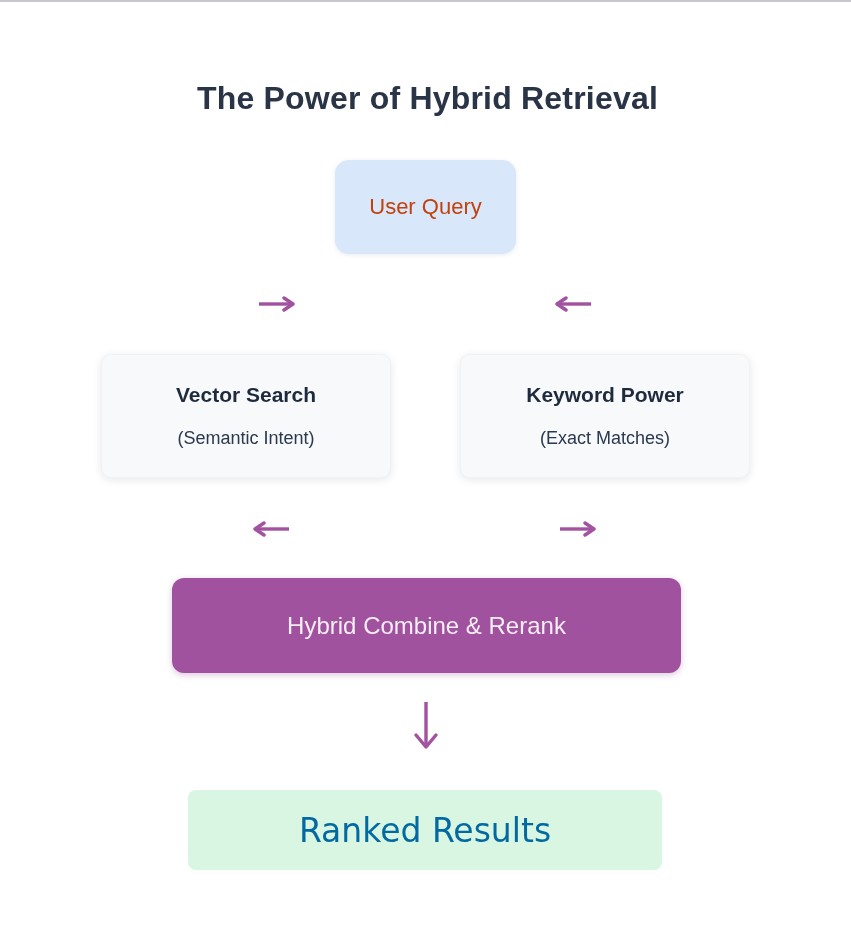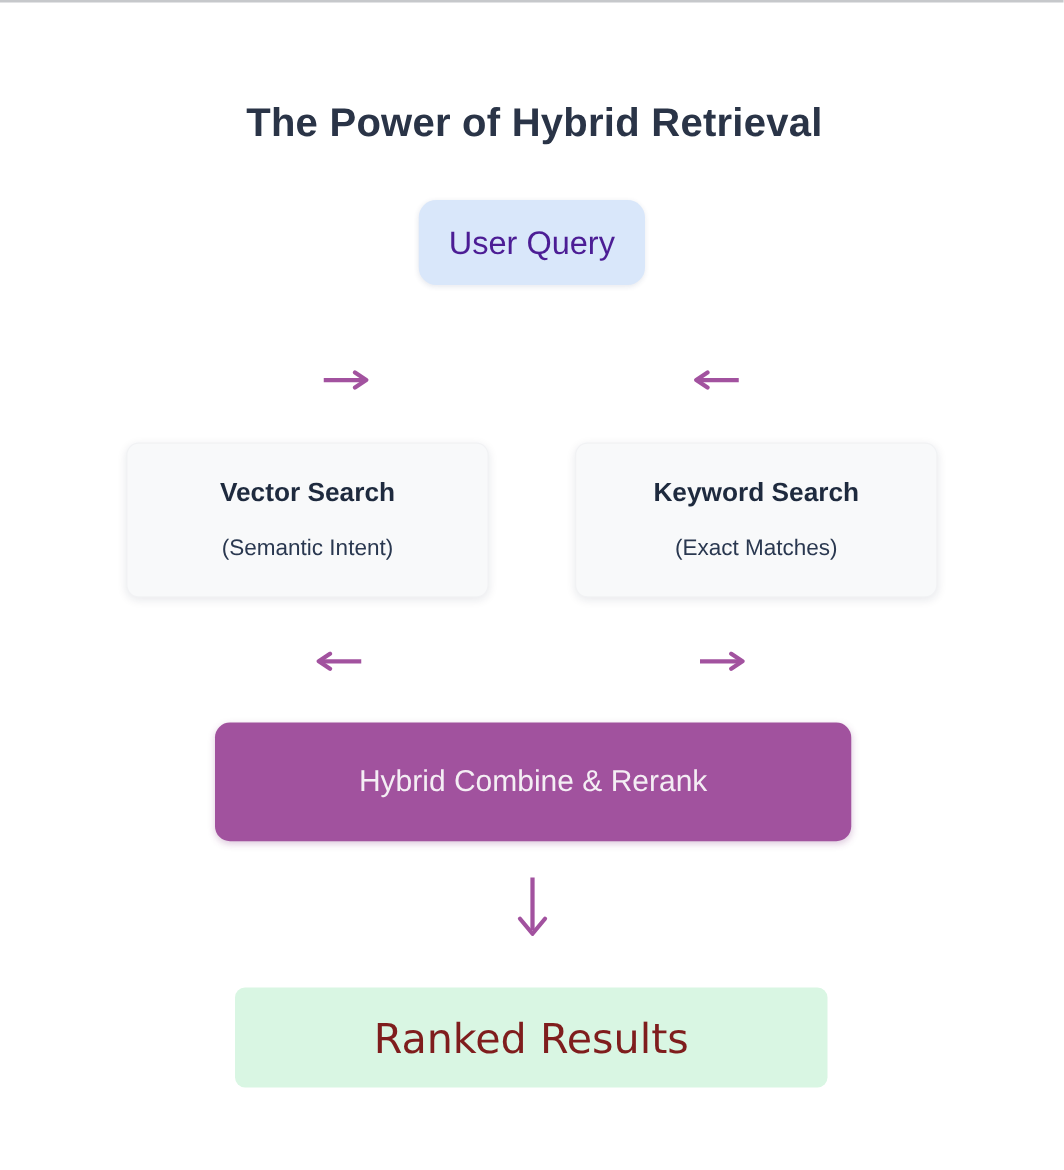--- a/index.html
+++ b/index.html
@@ -26,26 +26,26 @@
   .node {
     position: absolute;
     display: flex;
     flex-direction: column;
     align-items: center;
     justify-content: center;
     text-align: center;
   }
   .user-query {
     left: 335px; top: 158px;
-    width: 181px; height: 68px;
+    width: 181px; height: 94px;
     background: #d9e7fa;
     border-radius: 14px;
     box-shadow: 0 1px 4px rgba(30,50,100,0.10);
-    color: #4c1d95;
-    font-size: 26px;
+    color: #c2410c;
+    font-size: 22px;
   }
   .search-box {
     top: 352px;
     width: 290px; height: 124px;
     background: #f8f9fa;
     border: 1px solid #f1f2f4;
     border-radius: 10px;
     box-shadow: 0 2px 8px rgba(20,30,60,0.10);
     gap: 21px;
   }
@@ -67,21 +67,21 @@
     border-radius: 12px;
     box-shadow: 0 2px 6px rgba(120,40,120,0.25);
     color: #f4eef4;
     font-size: 24px;
   }
   .ranked-box {
     left: 188px; top: 788px;
     width: 474px; height: 80px;
     background: #d9f6e3;
     border-radius: 8px;
-    color: #7f1d1d;
+    color: #0369a1;
     font-size: 33px;
     font-family: "DejaVu Sans", sans-serif;
   }
   .arrow { position: absolute; }
   .arrow svg { display: block; }
   .a1-right { left: 257px; top: 294px; }
   .a1-left  { left: 553px; top: 294px; }
   .a2-left  { left: 251px; top: 519px; }
   .a2-right { left: 558px; top: 519px; }
   .a-down   { left: 410px; top: 698px; }
@@ -110,21 +110,21 @@
       <polyline points="13,2 4,8 13,14" fill="none" stroke="#a2529f" stroke-width="3.4" stroke-linecap="round" stroke-linejoin="round"></polyline>
     </svg>
   </div>
 
   <div class="node search-box vector-box">
     <span class="box-title">Vector Search</span>
     <span class="box-subtitle">(Semantic Intent)</span>
   </div>
 
   <div class="node search-box keyword-box">
-    <span class="box-title">Keyword Search</span>
+    <span class="box-title">Keyword Power</span>
     <span class="box-subtitle">(Exact Matches)</span>
   </div>
 
   <div class="arrow a2-left">
     <svg width="40" height="16" viewBox="0 0 40 16">
       <line x1="38" y1="8" x2="6" y2="8" stroke="#a2529f" stroke-width="3.4"></line>
       <polyline points="13,2 4,8 13,14" fill="none" stroke="#a2529f" stroke-width="3.4" stroke-linecap="round" stroke-linejoin="round"></polyline>
     </svg>
   </div>
 

